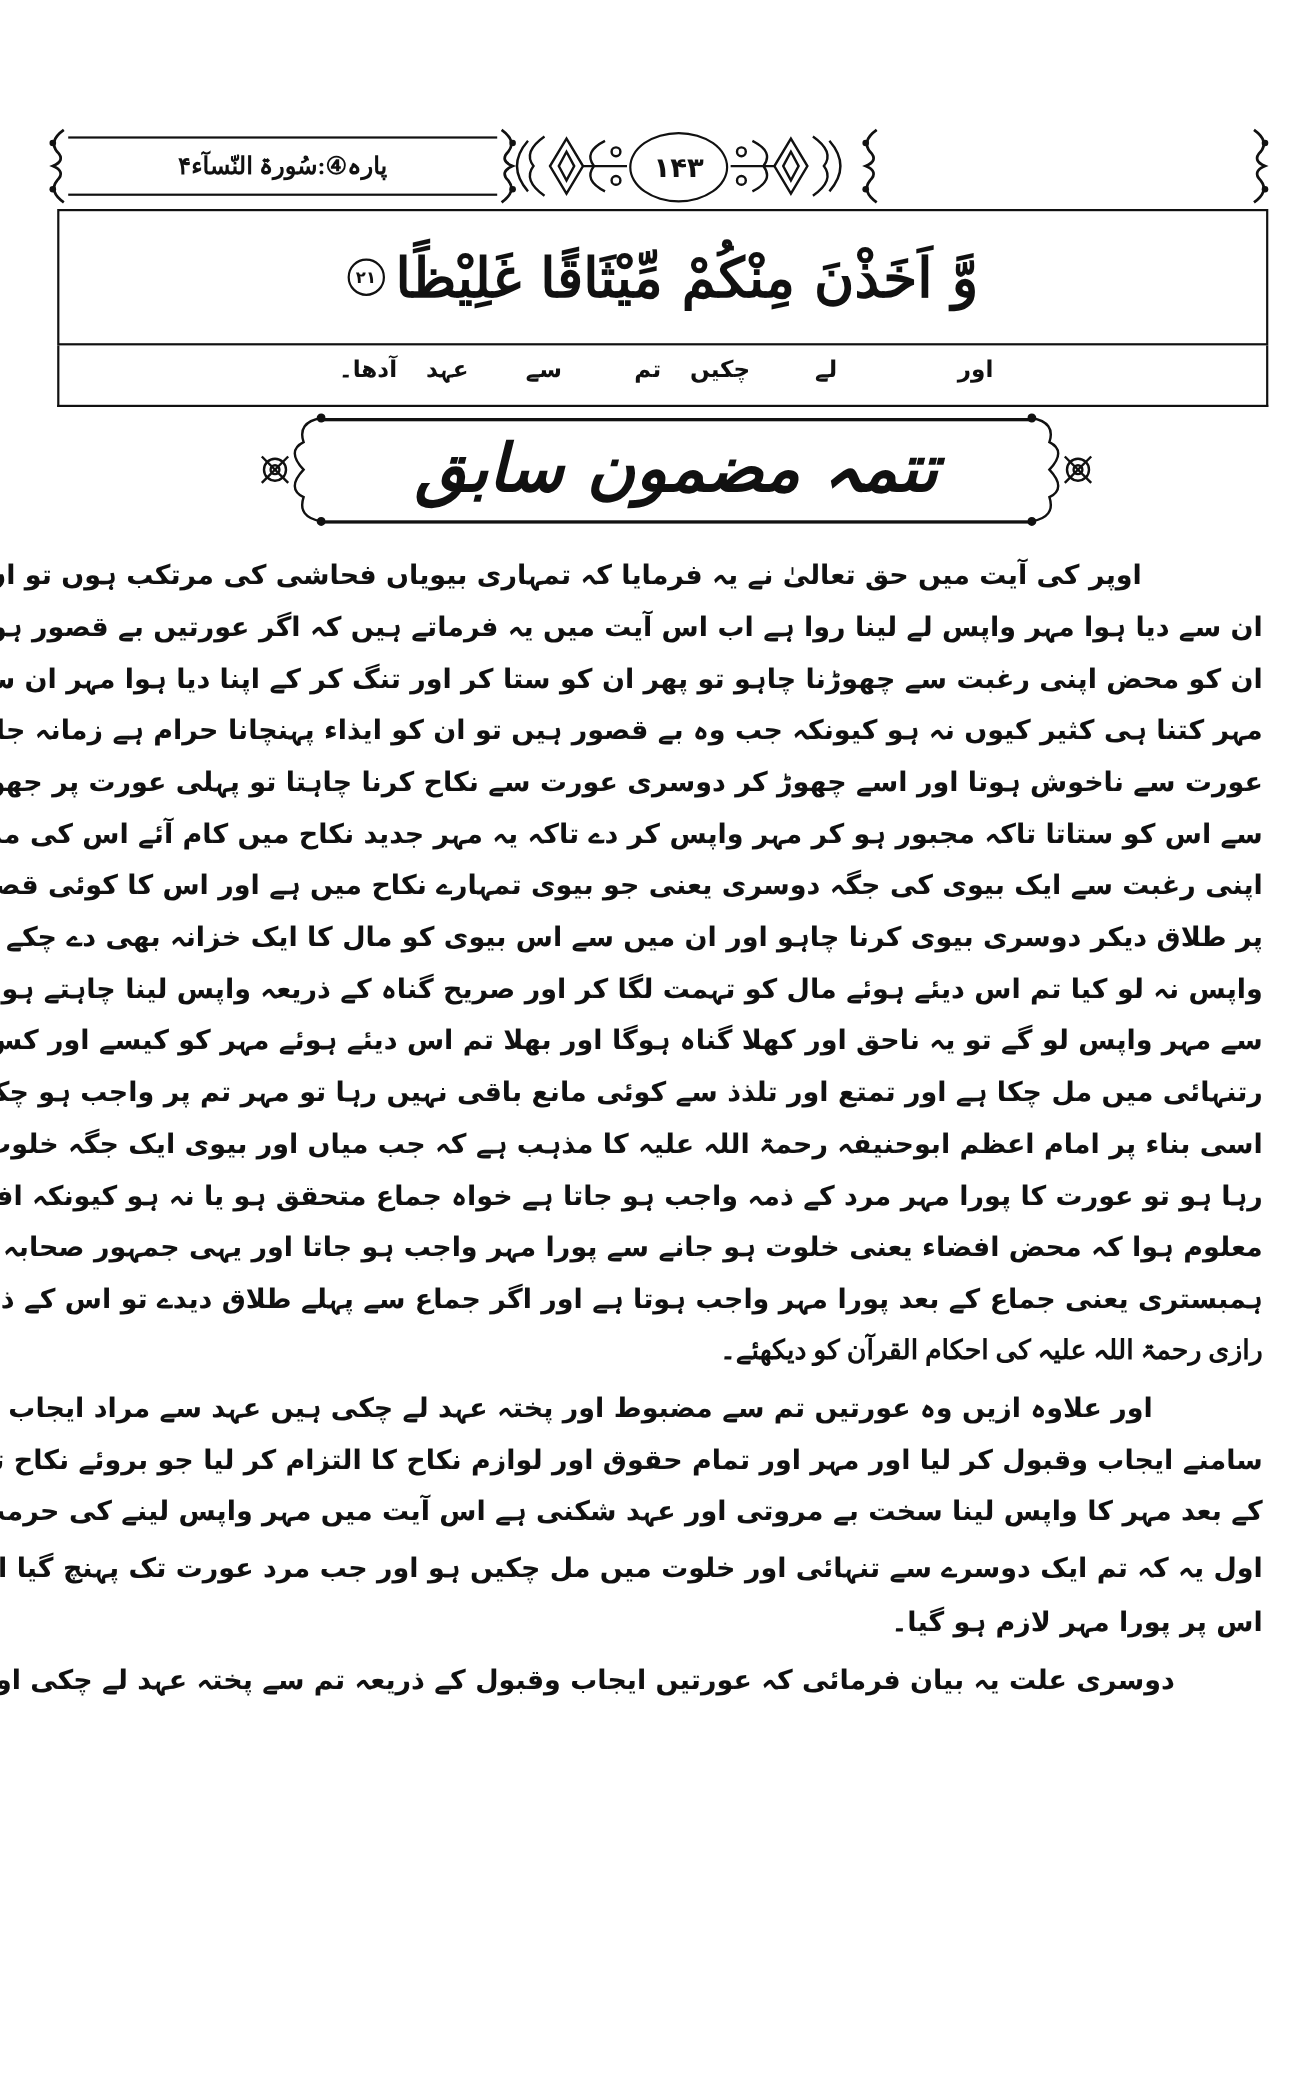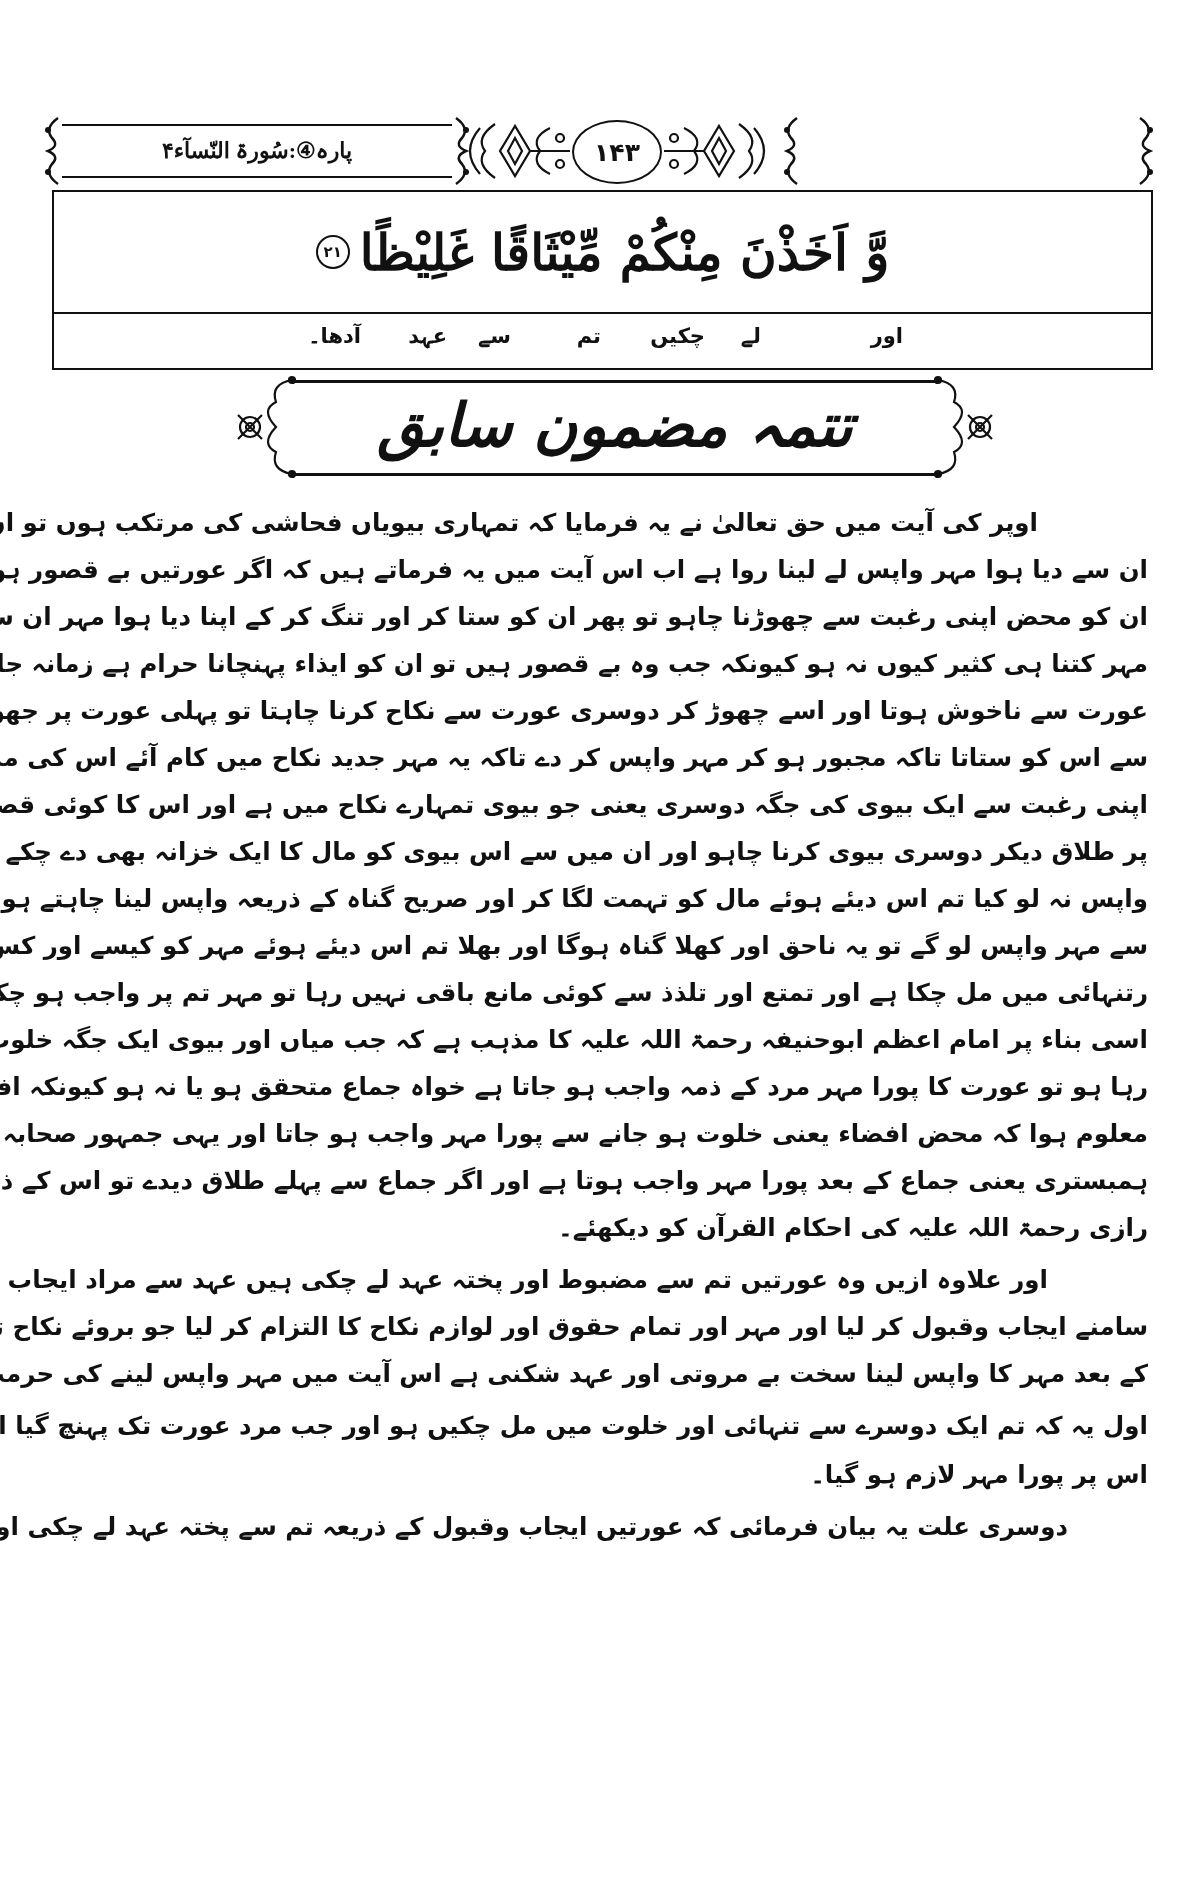--- a/index.html
+++ b/index.html
@@ -114,24 +114,24 @@
 
 <div class="verse-box">
   <div class="verse-text">
     <span>وَّ اَخَذْنَ مِنْكُمْ مِّيْثَاقًا غَلِيْظًا</span>
     <span class="ayah-num">۲۱</span>
   </div>
 </div>
 <div class="trans-box">
   <span class="tw" style="right:248px;">اور</span>
   <span class="tw" style="right:390px;">لے</span>
-  <span class="tw" style="right:446px;margin-left:23px;">چکیں</span>
+  <span class="tw" style="right:469px;margin-left:23px;">چکیں</span>
   <span class="tw" style="right:550px;">تم</span>
   <span class="tw" style="right:640px;">سے</span>
-  <span class="tw" style="right:704px;margin-left:40px;">عہد</span>
+  <span class="tw" style="right:725px;margin-left:40px;">عہد</span>
   <span class="tw" style="right:790px;">آدھا۔</span>
 </div>
 
 <div class="sec">
   <div class="sec-orn" style="left:0;">
     <svg viewBox="0 0 66 114">
         <g fill="none" stroke="#111" stroke-width="2.2">
           <path d="M62 10 Q40 14 46 32 Q30 40 46 57 Q30 74 46 82 Q40 100 62 104"></path>
           <circle cx="20" cy="57" r="10"></circle>
           <circle cx="20" cy="57" r="4"></circle>
@@ -168,21 +168,21 @@
   <div class="ln full" style="top:235px;">سے اس کو ستاتا تاکہ مجبور ہو کر مہر واپس کر دے تاکہ یہ مہر جدید نکاح میں کام آئے اس کی ممانعت میں یہ آیت نازل ہوئی اور اگر تم محض</div>
   <div class="ln full" style="top:282px;">اپنی رغبت سے ایک بیوی کی جگہ دوسری یعنی جو بیوی تمہارے نکاح میں ہے اور اس کا کوئی قصور بھی نہیں تو اس کو محض اپنی طبعی رغبت کی بناء</div>
   <div class="ln full" style="top:329px;">پر طلاق دیکر دوسری بیوی کرنا چاہو اور ان میں سے اس بیوی کو مال کا ایک خزانہ بھی دے چکے ہو تو تم اس دیئے ہوئے مال میں سے کوئی چیز</div>
   <div class="ln full" style="top:376px;">واپس نہ لو کیا تم اس دیئے ہوئے مال کو تہمت لگا کر اور صریح گناہ کے ذریعہ واپس لینا چاہتے ہو۔ یعنی اگر تم بلاوجہ اور بے قصور پہلی بیوی</div>
   <div class="ln full" style="top:423px;">سے مہر واپس لو گے تو یہ ناحق اور کھلا گناہ ہوگا اور بھلا تم اس دیئے ہوئے مہر کو کیسے اور کس طرح لیتے ہو حالانکہ ایک دوسرے سے خلوت او</div>
   <div class="ln full" style="top:470px;">رتنہائی میں مل چکا ہے اور تمتع اور تلذذ سے کوئی مانع باقی نہیں رہا تو مہر تم پر واجب ہو چکا اب کس استحقاق سے تم اس کو ان سے واپس لیتے ہو</div>
   <div class="ln full" style="top:517px;">اسی بناء پر امام اعظم ابوحنیفہ رحمۃ اللہ علیہ کا مذہب ہے کہ جب میاں اور بیوی ایک جگہ خلوت میں جمع ہو جائیں اور کوئی امر شرعی جماع سے مانع نہ</div>
   <div class="ln full" style="top:564px;">رہا ہو تو عورت کا پورا مہر مرد کے ذمہ واجب ہو جاتا ہے خواہ جماع متحقق ہو یا نہ ہو کیونکہ افضاء کے معنی فضاء یعنی خالی جگہ میں جانے کے ہیں</div>
   <div class="ln full" style="top:611px;">معلوم ہوا کہ محض افضاء یعنی خلوت ہو جانے سے پورا مہر واجب ہو جاتا اور یہی جمہور صحابہ و تابعین کا مذہب ہے اور بعض فقہاء کے نزدیک</div>
   <div class="ln full" style="top:658px;">ہمبستری یعنی جماع کے بعد پورا مہر واجب ہوتا ہے اور اگر جماع سے پہلے طلاق دیدے تو اس کے ذمہ آدھا مہر ہوگا تفصیل کے لیے ابوبکر</div>
-  <div class="ln short" style="top:705px;">رازی رحمۃ اللہ علیہ کی احکام القرآن کو دیکھئے۔</div>
+  <div class="ln short" style="top:705px;font-family:Liberation Serif, serif;">رازی رحمۃ اللہ علیہ کی احکام القرآن کو دیکھئے۔</div>
 
   <div class="ln" style="top:757px;left:0;right:100px;">اور علاوہ ازیں وہ عورتیں تم سے مضبوط اور پختہ عہد لے چکی ہیں عہد سے مراد ایجاب اور قبول ہے یعنی جب تم نے گواہوں کے</div>
   <div class="ln full" style="top:804px;">سامنے ایجاب وقبول کر لیا اور مہر اور تمام حقوق اور لوازم نکاح کا التزام کر لیا جو بروئے نکاح تم پر عائد ہوتے ہیں پس اس عہد اور میثاق</div>
   <div class="ln short" style="top:851px;">کے بعد مہر کا واپس لینا سخت بے مروتی اور عہد شکنی ہے اس آیت میں مہر واپس لینے کی حرمت کی دو علتیں بیان فرمائیں۔</div>
 
   <div class="ln full" style="top:903px;">اول یہ کہ تم ایک دوسرے سے تنہائی اور خلوت میں مل چکیں ہو اور جب مرد عورت تک پہنچ گیا اور جماع سے کوئی مانع باقی نہ رہا تو</div>
   <div class="ln short" style="top:952px;">اس پر پورا مہر لازم ہو گیا۔</div>
 
   <div class="ln" style="top:1004px;left:0;right:80px;">دوسری علت یہ بیان فرمائی کہ عورتیں ایجاب وقبول کے ذریعہ تم سے پختہ عہد لے چکی اور تمہاری ملک میں آ گئی ہیں بغیر</div>
 </div>

